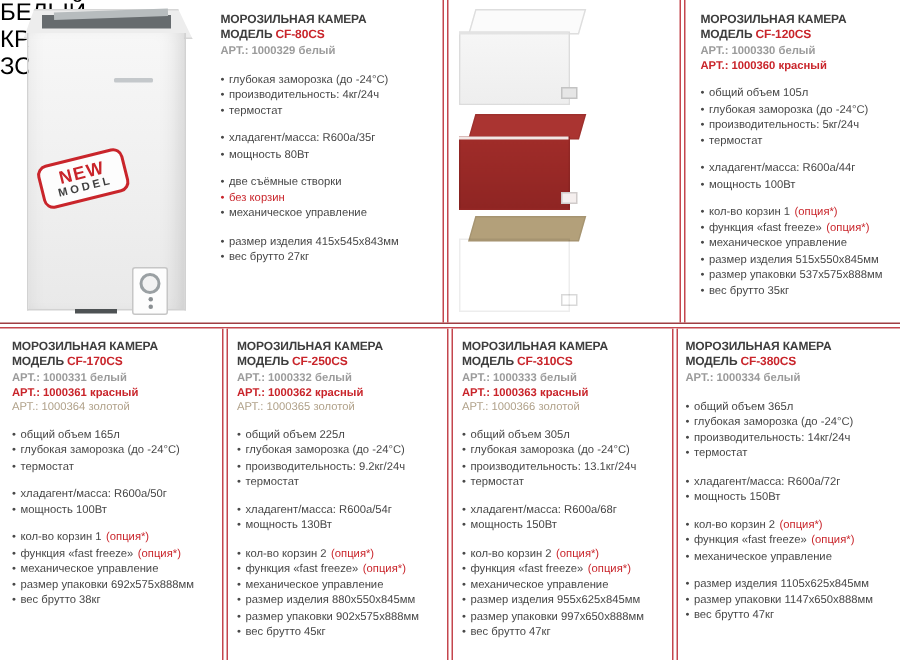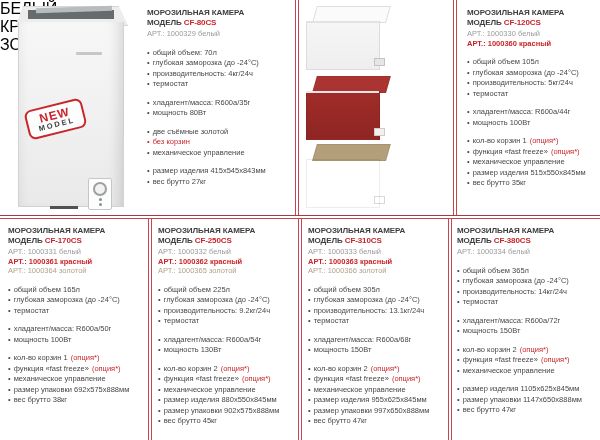--- a/index.html
+++ b/index.html
@@ -15,21 +15,21 @@
   #v5{left:448px;top:219px;height:221px;}
   .hdiv{position:absolute;left:0;top:215px;width:600px;height:2px;background:#fff;
         border-top:1px solid #9f3d42;border-bottom:1px solid #c4464e;}
 
   
   .spec{position:absolute;}
   .h1{font-size:8px;font-weight:bold;color:#3d3d3d;line-height:10px;letter-spacing:-0.1px;}
   .red{color:#c9252b;}
   ul{list-style:none;margin:0;padding:0;}
   .art{margin-top:1px;font-size:7.5px;line-height:9.5px;font-weight:bold;}
-  .art span{color:#9b9b9b;font-weight:normal;}
+  .art span{color:#9b9b9b;font-weight:bold;}
   .art span.redb{color:#c9252b;font-weight:bold;margin-top:39px;}
   .art span.gold{color:#b1a28a;font-weight:normal;}
   .bullets{margin-top:9px;font-size:7.5px;line-height:10.5px;color:#474747;}
   .bullets li.gap{margin-top:8px;}
   .bullets li.red{color:#c9252b;}
   .dot{margin-right:3px;}
   .sfx{color:#c9252b;margin-left:3px;}
   #spec-a{left:147px;top:8px;width:150px;}
   #spec-b{left:467px;top:8px;width:130px;}
   #spec-1{left:8px;top:226px;width:140px;}
@@ -141,27 +141,26 @@
 
   <div class="spec" id="spec-a">
     <div class="h1">МОРОЗИЛЬНАЯ КАМЕРА</div>
     <div class="h1"><span>МОДЕЛЬ</span> <span class="red">CF-80CS</span></div>
     <ul class="art">
 
     <li><span class="gray">АРТ.: 1000329 белый</span></li>
       </ul>
     <ul class="bullets">
 
-    <li><span class="dot">•</span><span class="t">общий объем: 70л</span><span class="sfx"></span></li>
         <li><span class="dot">•</span><span class="t">глубокая заморозка (до -24°С)</span><span class="sfx"></span></li>
         <li><span class="dot">•</span><span class="t">производительность: 4кг/24ч</span><span class="sfx"></span></li>
         <li><span class="dot">•</span><span class="t">термостат</span><span class="sfx"></span></li>
         <li class="gap"><span class="dot">•</span><span class="t">хладагент/масса: R600a/35г</span><span class="sfx"></span></li>
         <li><span class="dot">•</span><span class="t">мощность 80Вт</span><span class="sfx"></span></li>
-        <li class="gap"><span class="dot">•</span><span class="t">две съёмные золотой</span><span class="sfx"></span></li>
+        <li class="gap"><span class="dot">•</span><span class="t">две съёмные створки</span><span class="sfx"></span></li>
         <li class="red"><span class="dot">•</span><span class="t">без корзин</span><span class="sfx"></span></li>
         <li><span class="dot">•</span><span class="t">механическое управление</span><span class="sfx"></span></li>
         <li class="gap"><span class="dot">•</span><span class="t">размер изделия 415x545x843мм</span><span class="sfx"></span></li>
         <li><span class="dot">•</span><span class="t">вес брутто 27кг</span><span class="sfx"></span></li>
       </ul>
   </div>
 
   <div class="spec" id="spec-b">
     <div class="h1">МОРОЗИЛЬНАЯ КАМЕРА</div>
     <div class="h1"><span>МОДЕЛЬ</span> <span class="red">CF-120CS</span></div>
@@ -175,20 +174,21 @@
     <li><span class="dot">•</span><span class="t">общий объем 105л</span><span class="sfx"></span></li>
         <li><span class="dot">•</span><span class="t">глубокая заморозка (до -24°С)</span><span class="sfx"></span></li>
         <li><span class="dot">•</span><span class="t">производительность: 5кг/24ч</span><span class="sfx"></span></li>
         <li><span class="dot">•</span><span class="t">термостат</span><span class="sfx"></span></li>
         <li class="gap"><span class="dot">•</span><span class="t">хладагент/масса: R600a/44г</span><span class="sfx"></span></li>
         <li><span class="dot">•</span><span class="t">мощность 100Вт</span><span class="sfx"></span></li>
         <li class="gap"><span class="dot">•</span><span class="t">кол-во корзин 1</span><span class="sfx">(опция*)</span></li>
         <li><span class="dot">•</span><span class="t">функция «fast freeze»</span><span class="sfx">(опция*)</span></li>
         <li><span class="dot">•</span><span class="t">механическое управление</span><span class="sfx"></span></li>
         <li><span class="dot">•</span><span class="t">размер изделия 515x550x845мм</span><span class="sfx"></span></li>
+        <li><span class="dot">•</span><span class="t">размер упаковки 537x575x888мм</span><span class="sfx"></span></li>
         <li><span class="dot">•</span><span class="t">вес брутто 35кг</span><span class="sfx"></span></li>
       </ul>
   </div>
 
   <div class="spec" id="spec-1">
     <div class="h1">МОРОЗИЛЬНАЯ КАМЕРА</div>
     <div class="h1"><span>МОДЕЛЬ</span> <span class="red">CF-170CS</span></div>
     <ul class="art">
 
     <li><span class="gray">АРТ.: 1000331 белый</span></li>

